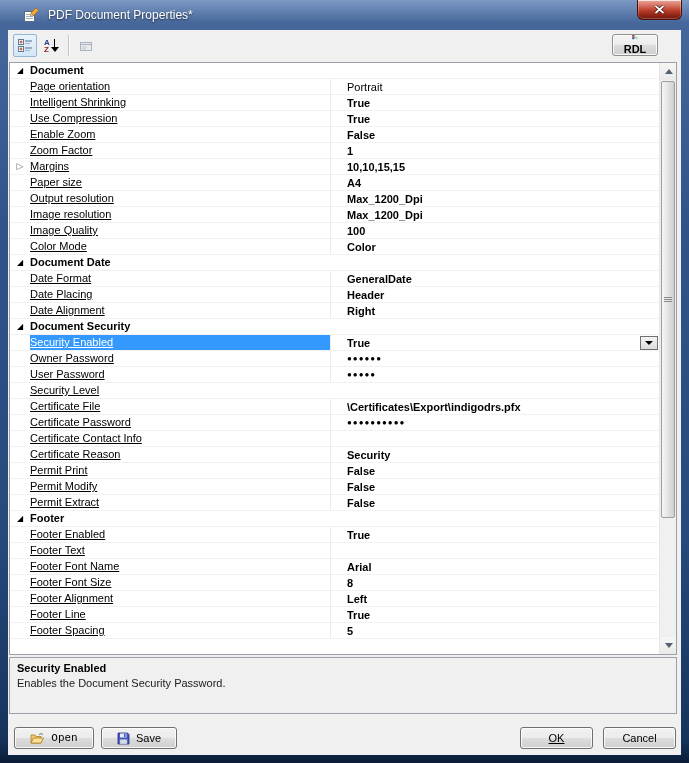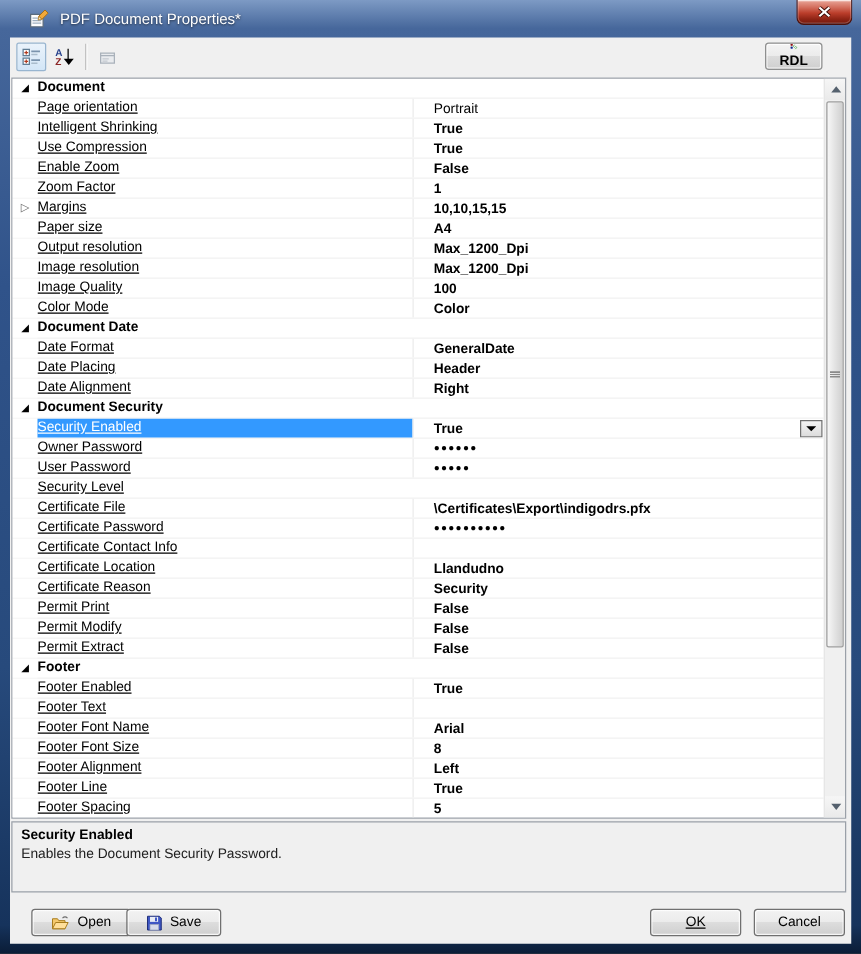--- a/index.html
+++ b/index.html
@@ -91,21 +91,21 @@
 
   
   .w7btn {
     position:absolute; top:697px; height:22px;
     border:1px solid #707070; border-radius:3px;
     background:linear-gradient(180deg,#f2f2f2 0%, #ebebeb 50%, #dddddd 50%, #cfcfcf 100%);
     box-shadow:inset 0 0 0 1px rgba(255,255,255,.8);
     display:flex; align-items:center; justify-content:center; gap:6px;
     font-size:11px; color:#000;
   }
-  .btn-open { left:17px; width:80px; }
+  .btn-open { left:6px; width:80px;font-family:Liberation Mono, monospace; }
   .btn-save { left:93px; width:76px; }
   .btn-ok { left:512px; width:73px;text-decoration:underline; }
   .btn-cancel { left:595px; width:73px; }
 
   .az-arrow { position:relative; width:7px; height:13px; }
   .az-arrow::before { content:""; position:absolute; left:3px; top:0; width:1px; height:9px; background:#000; }
   .az-arrow::after { content:""; position:absolute; left:0; top:8px; width:0; height:0; border-left:4px solid transparent; border-right:4px solid transparent; border-top:5px solid #000; }
 </style>
 </head>
 <body>
@@ -340,27 +340,20 @@
           </div>
           <div class="row">
             <div class="indent"></div>
             <div class="label">Certificate Contact Info</div>
             <div class="value">
               <span></span>
             </div>
           </div>
           <div class="row">
             <div class="indent"></div>
-            <div class="label">Certificate Location</div>
-            <div class="value">
-              <span>Llandudno</span>
-            </div>
-          </div>
-          <div class="row">
-            <div class="indent"></div>
             <div class="label">Certificate Reason</div>
             <div class="value">
               <span>Security</span>
             </div>
           </div>
           <div class="row">
             <div class="indent"></div>
             <div class="label">Permit Print</div>
             <div class="value">
               <span>False</span>

